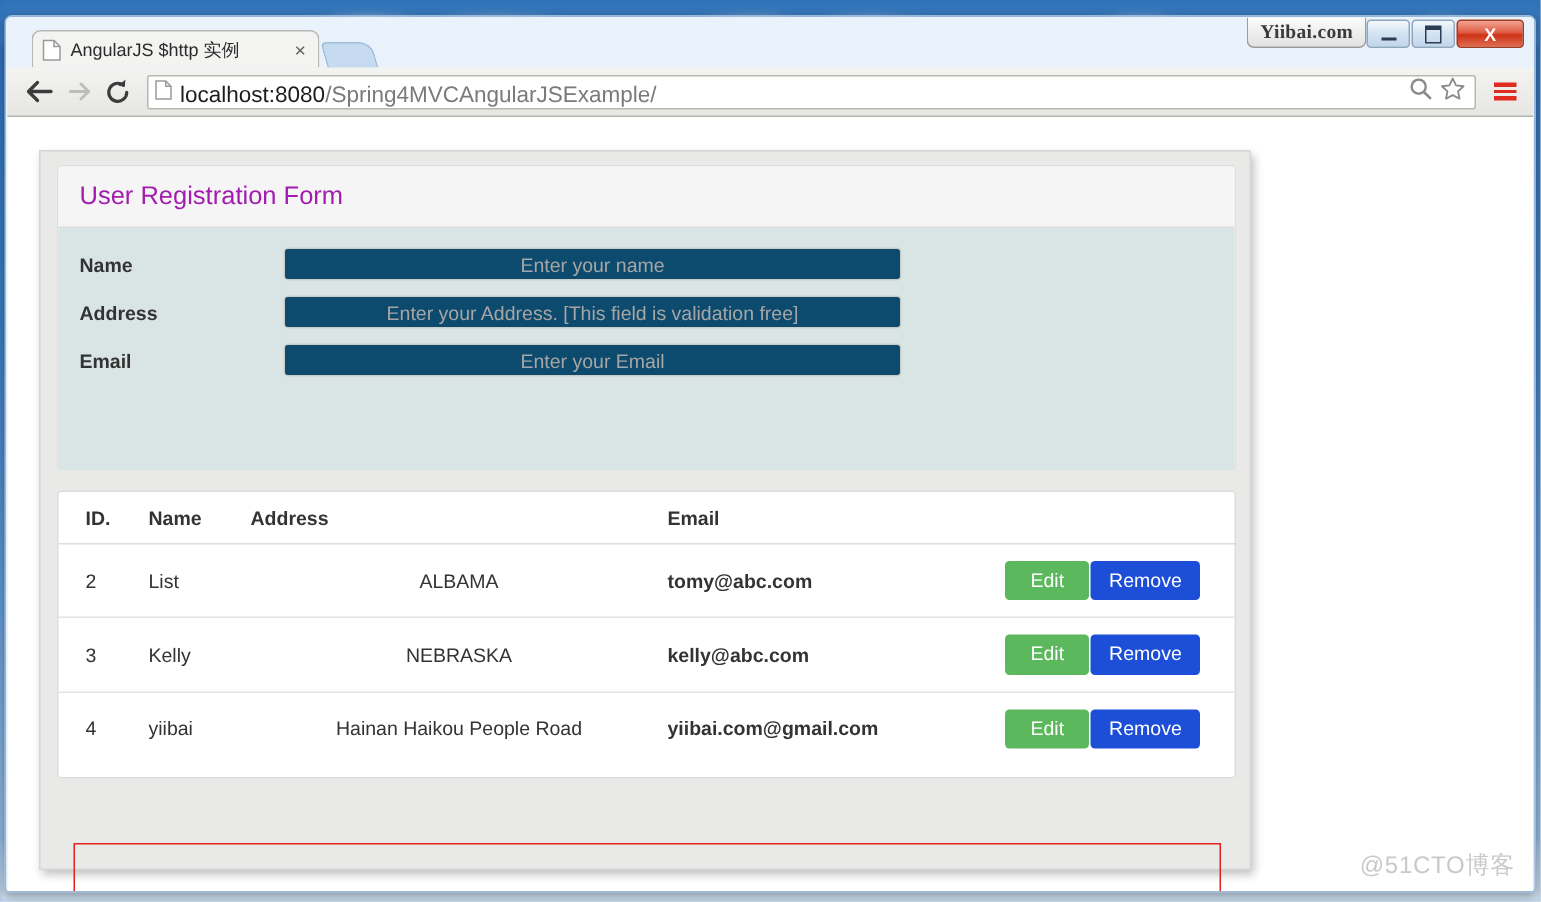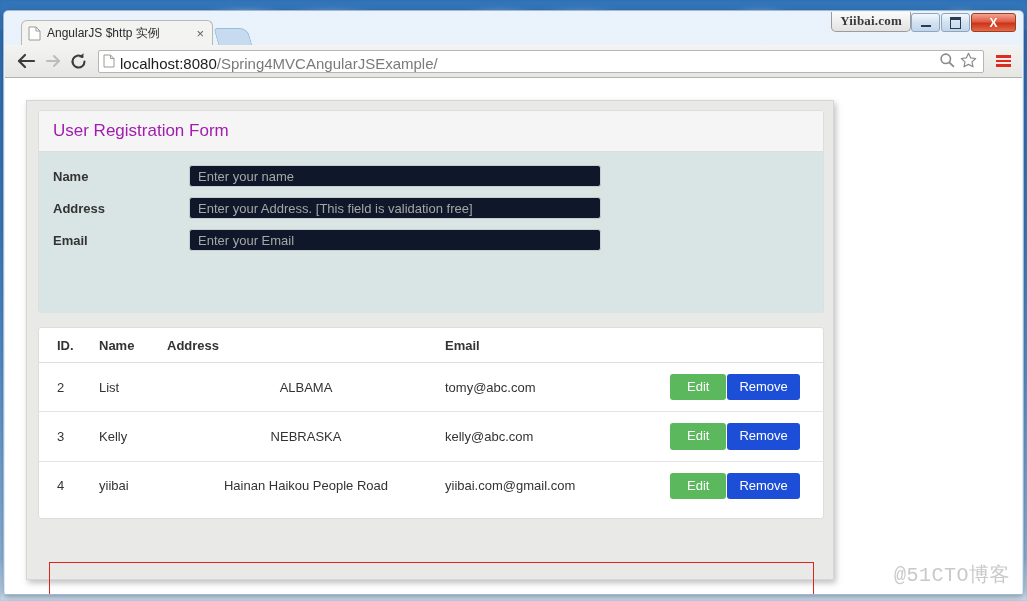--- a/index.html
+++ b/index.html
@@ -265,29 +265,30 @@
   .form-label {
     width: 136px;
     font-size: 13px;
     font-weight: bold;
     color: #333333;
     flex: none;
   }
   .form-input {
     width: 412px;
     height: 22px;
-    background: #0f172a;
+    background: #0c4a6e;
     border: 1px solid #cccccc;
     border-radius: 3px;
     font-size: 13px;
     color: #999999;
     padding: 0 8px;
     box-sizing: border-box;
     font-family: "Liberation Sans", sans-serif;
     outline: none;
+    text-align: center;
   }
   .form-input::placeholder { color: #a6a6a6; opacity: 1; }
   .form-actions {
     position: absolute;
     right: 24px;
     top: 120px;
     display: flex;
     gap: 6px;
   }
   .btn {
@@ -328,21 +329,21 @@
     color: #333333;
     padding: 11px 0;
     border-bottom: 1px solid #e4e4e4;
     vertical-align: middle;
     height: 19px;
   }
   table.users tr:last-child td { border-bottom: none; }
   .col-id { width: 42px; padding-left: 18px !important; }
   .col-name { width: 68px; }
   .col-address { width: 278px; text-align: center; }
-  .col-email { width: 225px; }
+  .col-email { width: 225px; font-weight: bold; }
   .col-actions { width: 155px; }
   .row-actions { display: flex; gap: 1px; }
   .btn-edit {
     background: #5cb85c;
     padding: 6px 17px;
   }
   .btn-remove {
     background: #1d4ed8;
     padding: 6px 12px;
   }
@@ -358,23 +359,23 @@
     box-sizing: border-box;
     pointer-events: none;
     z-index: 5;
   }
 
   
   .watermark {
     position: absolute;
     right: 12px;
     bottom: 6px;
-    font-size: 20px;
+    font-size: 16px;
     color: #c9c9c9;
-    font-family: Liberation Mono, monospace;
+    font-family: Liberation Sans, sans-serif;
     letter-spacing: .5px;
   }
 </style>
 </head>
 <body>
 
 <div class="desktop">
   <div class="desktop-blur-bar"></div>
   <div class="desktop-bottom"></div>
 </div>

